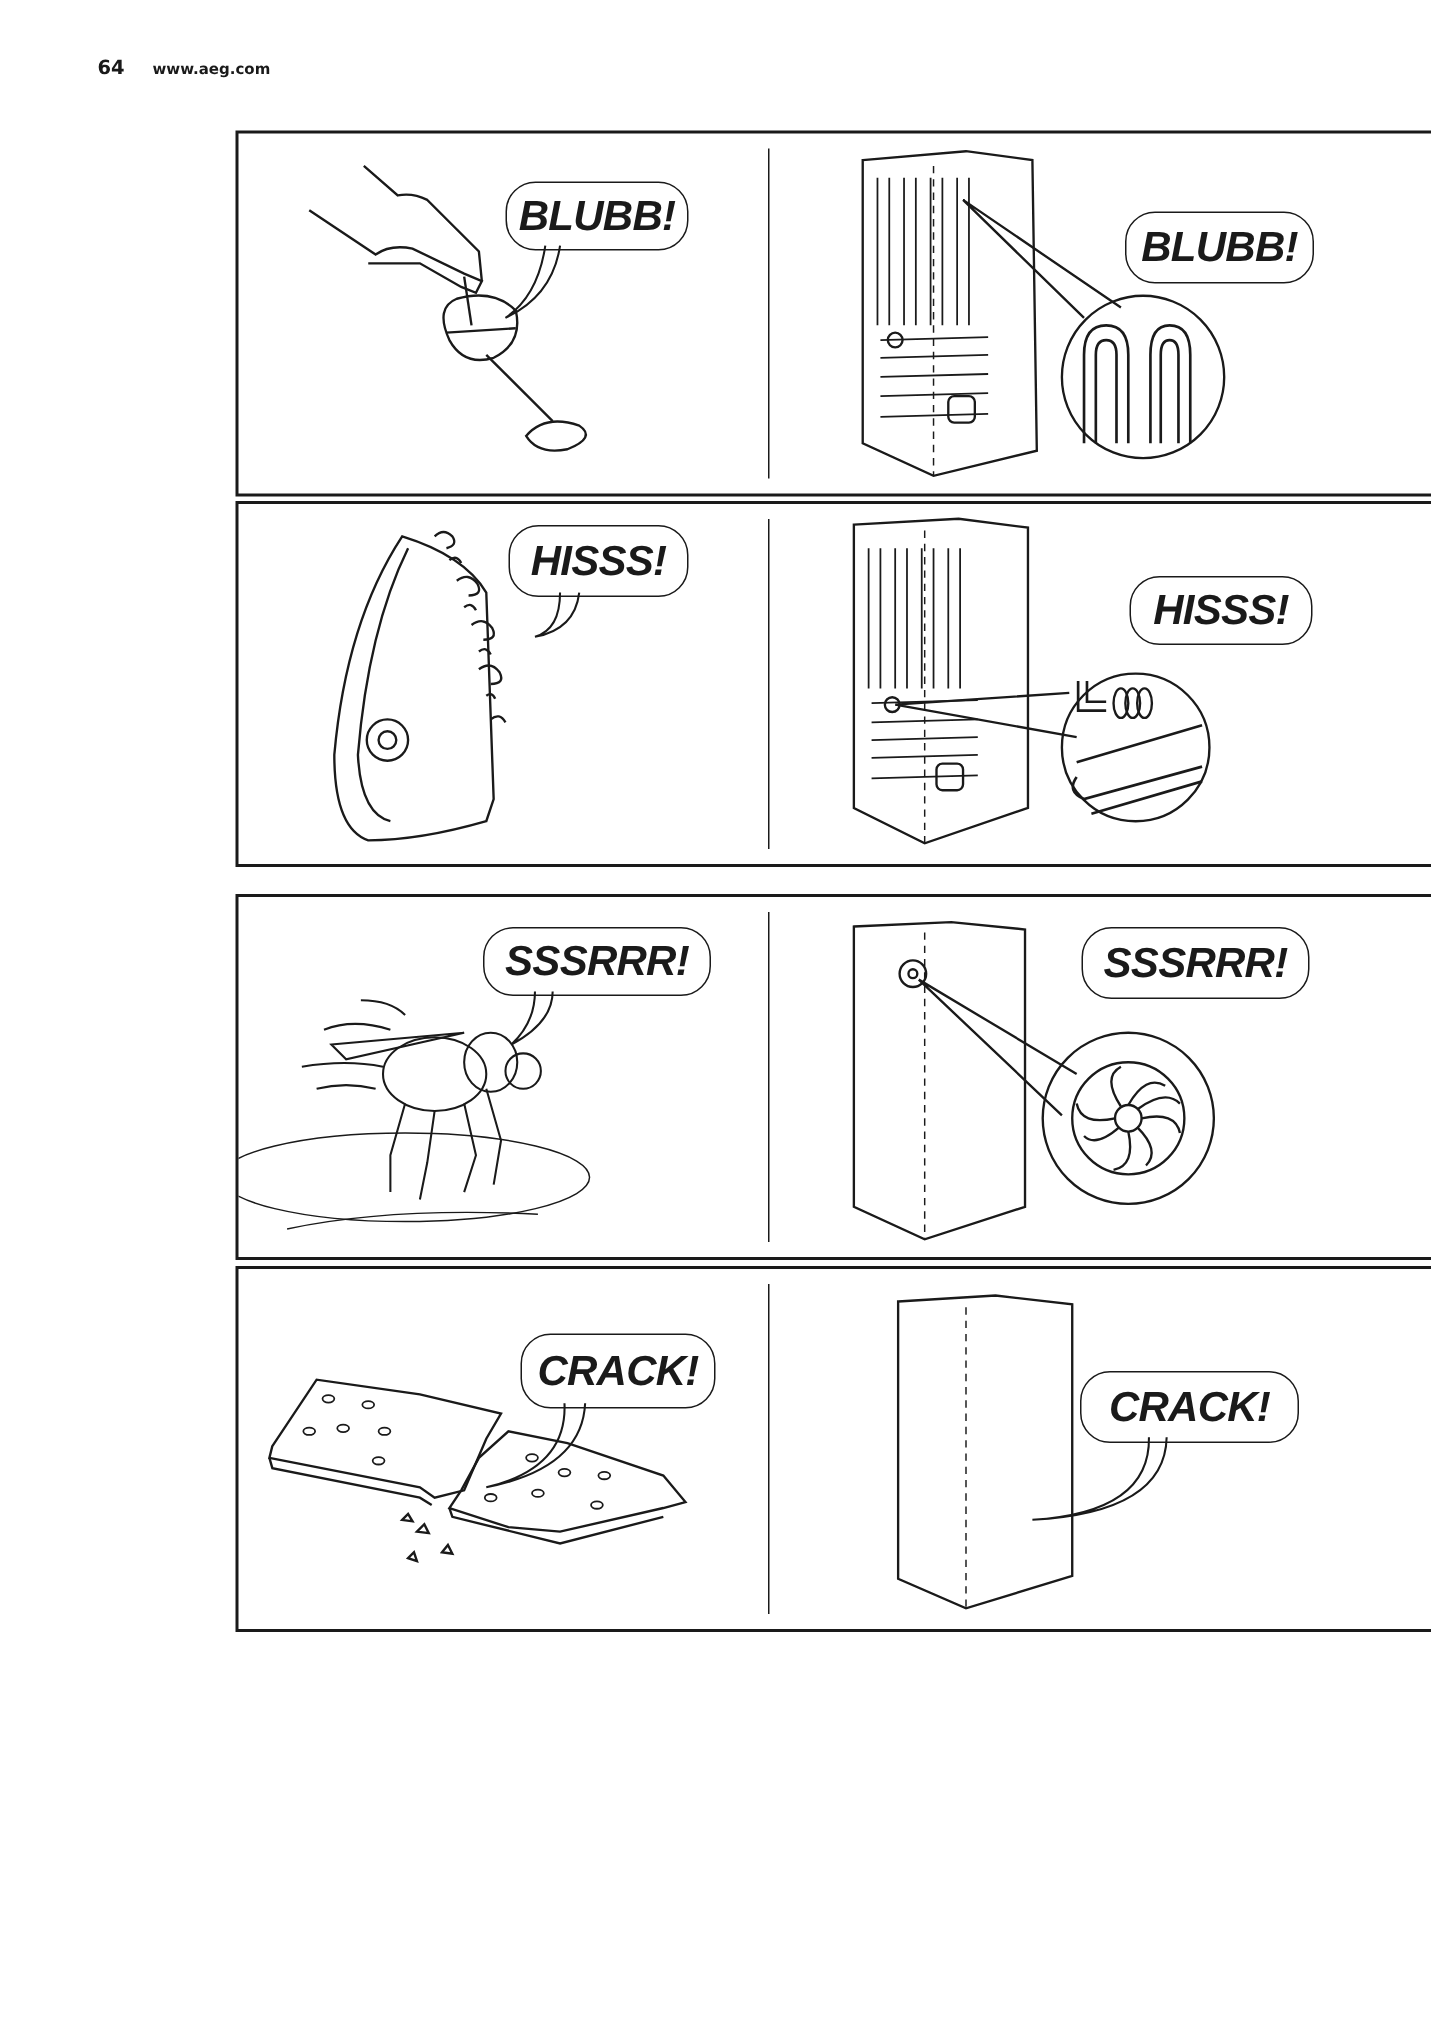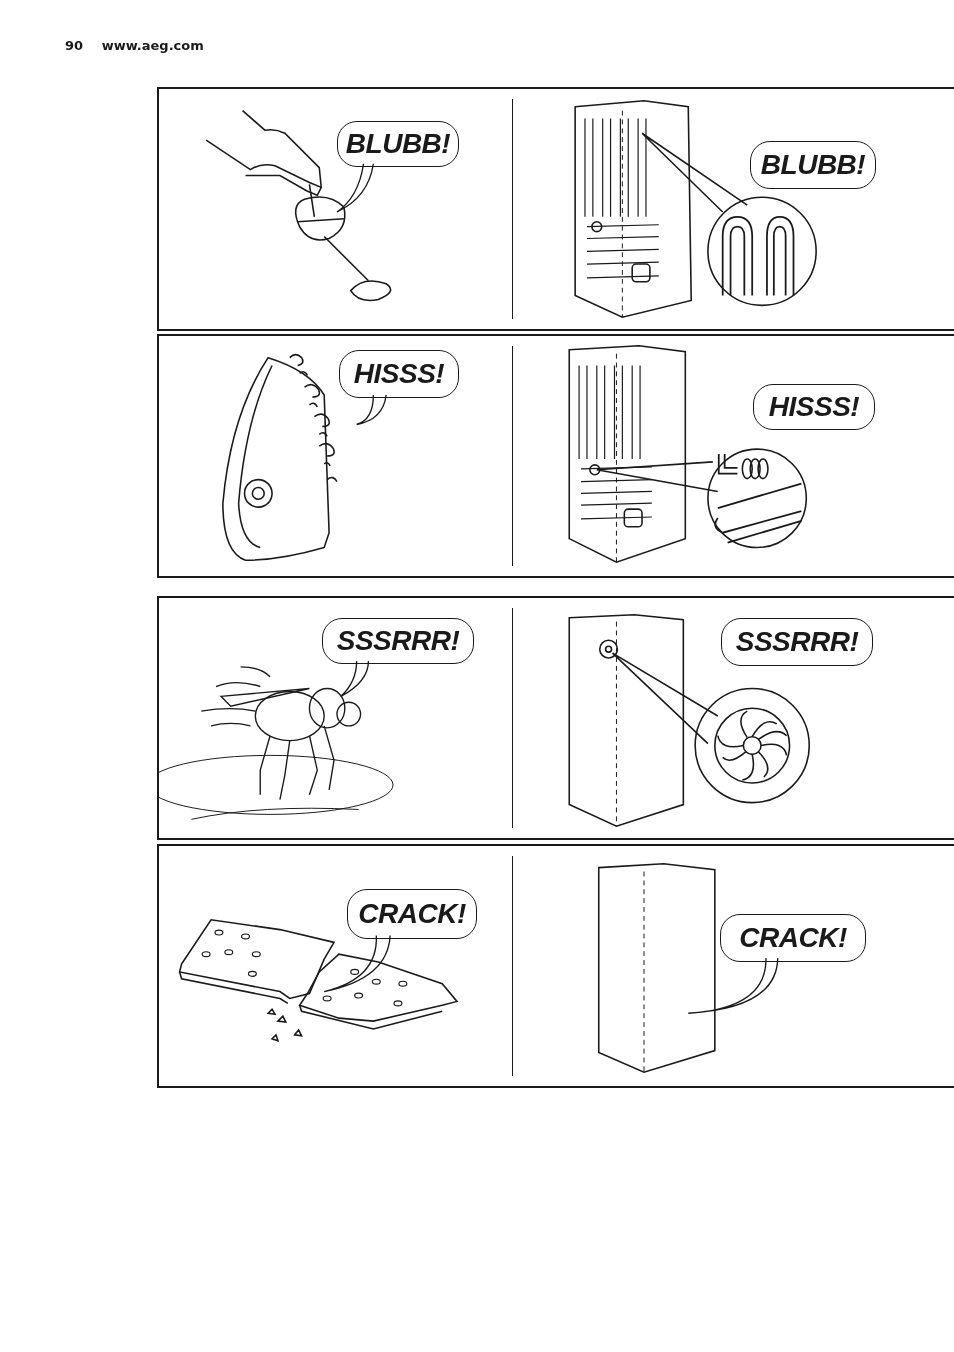--- a/index.html
+++ b/index.html
@@ -1,32 +1,32 @@
 <!DOCTYPE html>
 <html><head>
 <meta charset="utf-8">
 <style>
   html,body{margin:0;padding:0;background:#fff;}
   body{width:954px;height:1352px;position:relative;overflow:hidden;font-family:"Liberation Sans",sans-serif;color:#1a1a1a;}
   .header{position:absolute;left:65px;top:38px;font-size:13px;font-weight:bold;font-family:"DejaVu Sans",sans-serif;}
   .header .pg{margin-right:14px;}
-  .header .url{font-weight:bold;font-size:13px;}
+  .header .url{font-weight:bold;font-size:10px;}
   .panel{position:absolute;left:157px;width:884px;height:244px;border:2px solid #1a1a1a;box-sizing:border-box;}
   .divider{position:absolute;left:353px;top:10px;bottom:10px;width:1px;background:#1a1a1a;}
   .half{position:absolute;top:0;bottom:0;}
   .half.left{left:0;width:353px;}
   .half.right{left:354px;width:382px;}
   svg.art{position:absolute;left:0;top:0;width:100%;height:100%;}
   .bubble{position:absolute;border:1.6px solid #1a1a1a;border-radius:20px;background:#fff;font-weight:bold;font-style:italic;font-size:28px;letter-spacing:-0.5px;display:flex;align-items:center;justify-content:center;font-family:"Liberation Sans",sans-serif;}
 </style>
 </head>
 <body>
 
 <div class="header">
-  <span class="pg">90</span>
+  <span class="pg">64</span>
   <span class="url">www.aeg.com</span>
 </div>
 
 <div class="panel" style="top:87px">
   <div class="half left">
     <svg class="art" viewBox="0 0 353 244" fill="none" stroke="#1a1a1a" stroke-width="1.6">
       <path d="M45 52 L90 82 Q100 75 115 78 L150 95 L162 100 L158 108 L148 104 L120 88 L85 88 L85 88"></path>
       <path d="M82 22 L105 42 Q115 40 125 45 L160 80 L162 100"></path>
       <path d="M150 97 L155 130"></path>
       <path d="M145 112 Q130 118 140 140 Q150 158 170 152 Q190 142 185 120 Q170 105 145 112 Z"></path>

